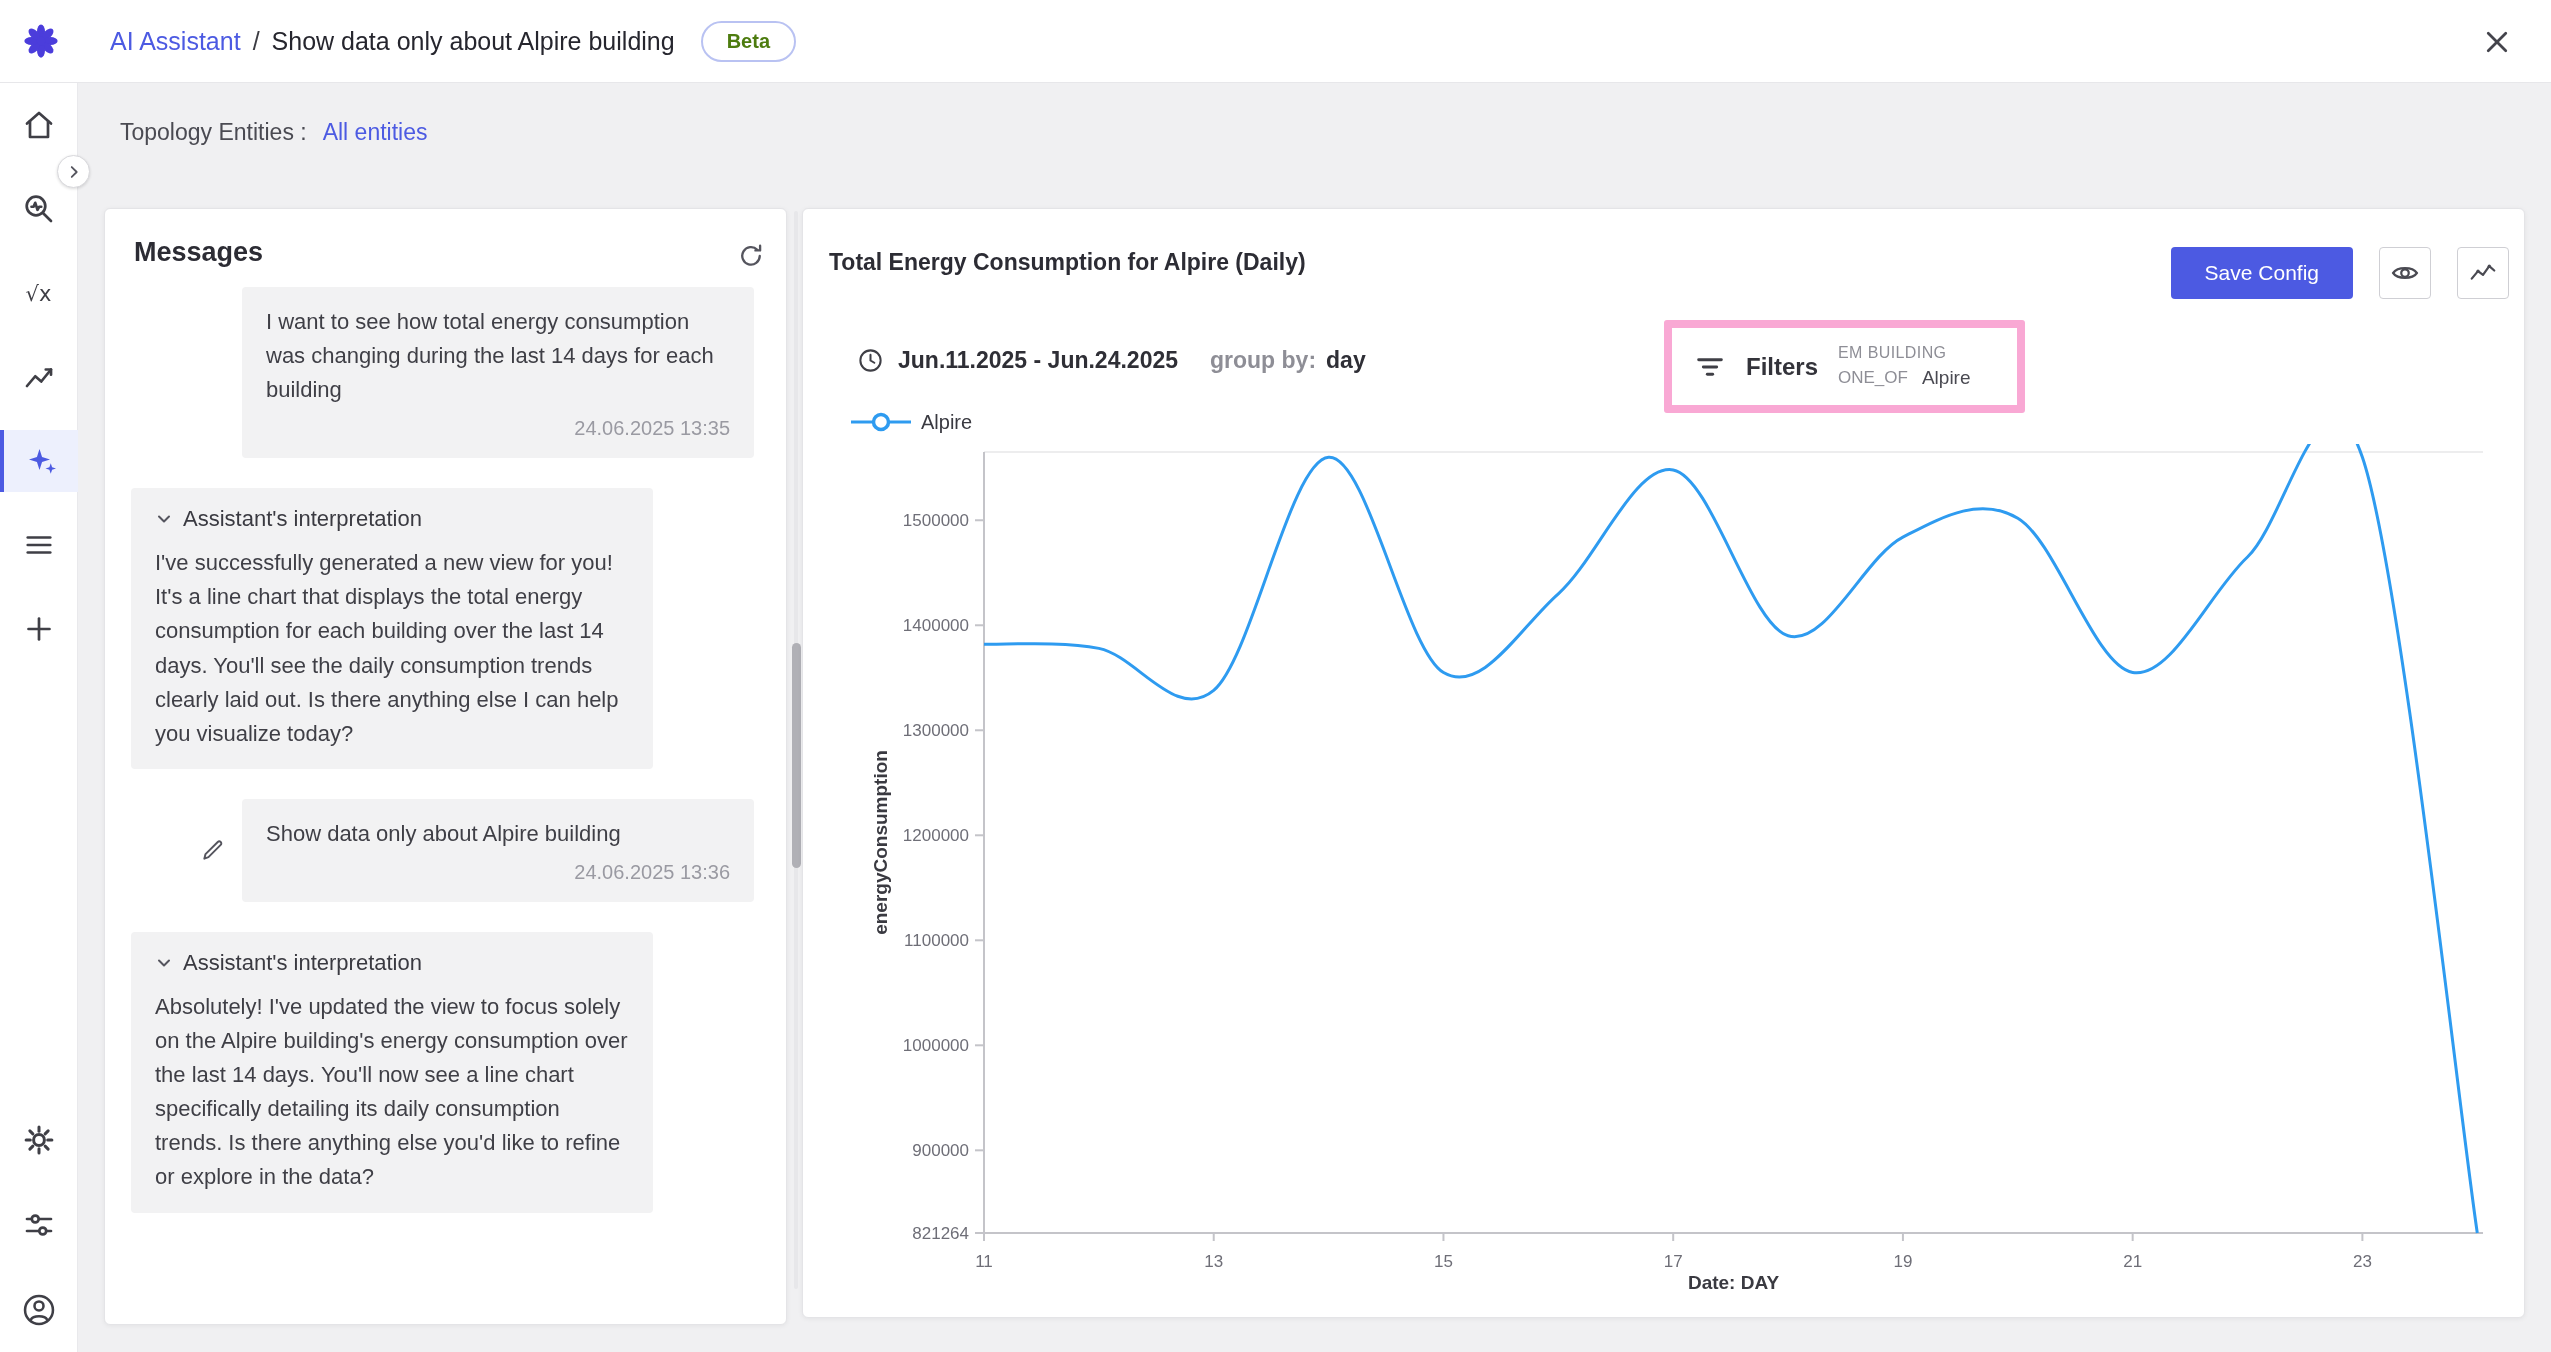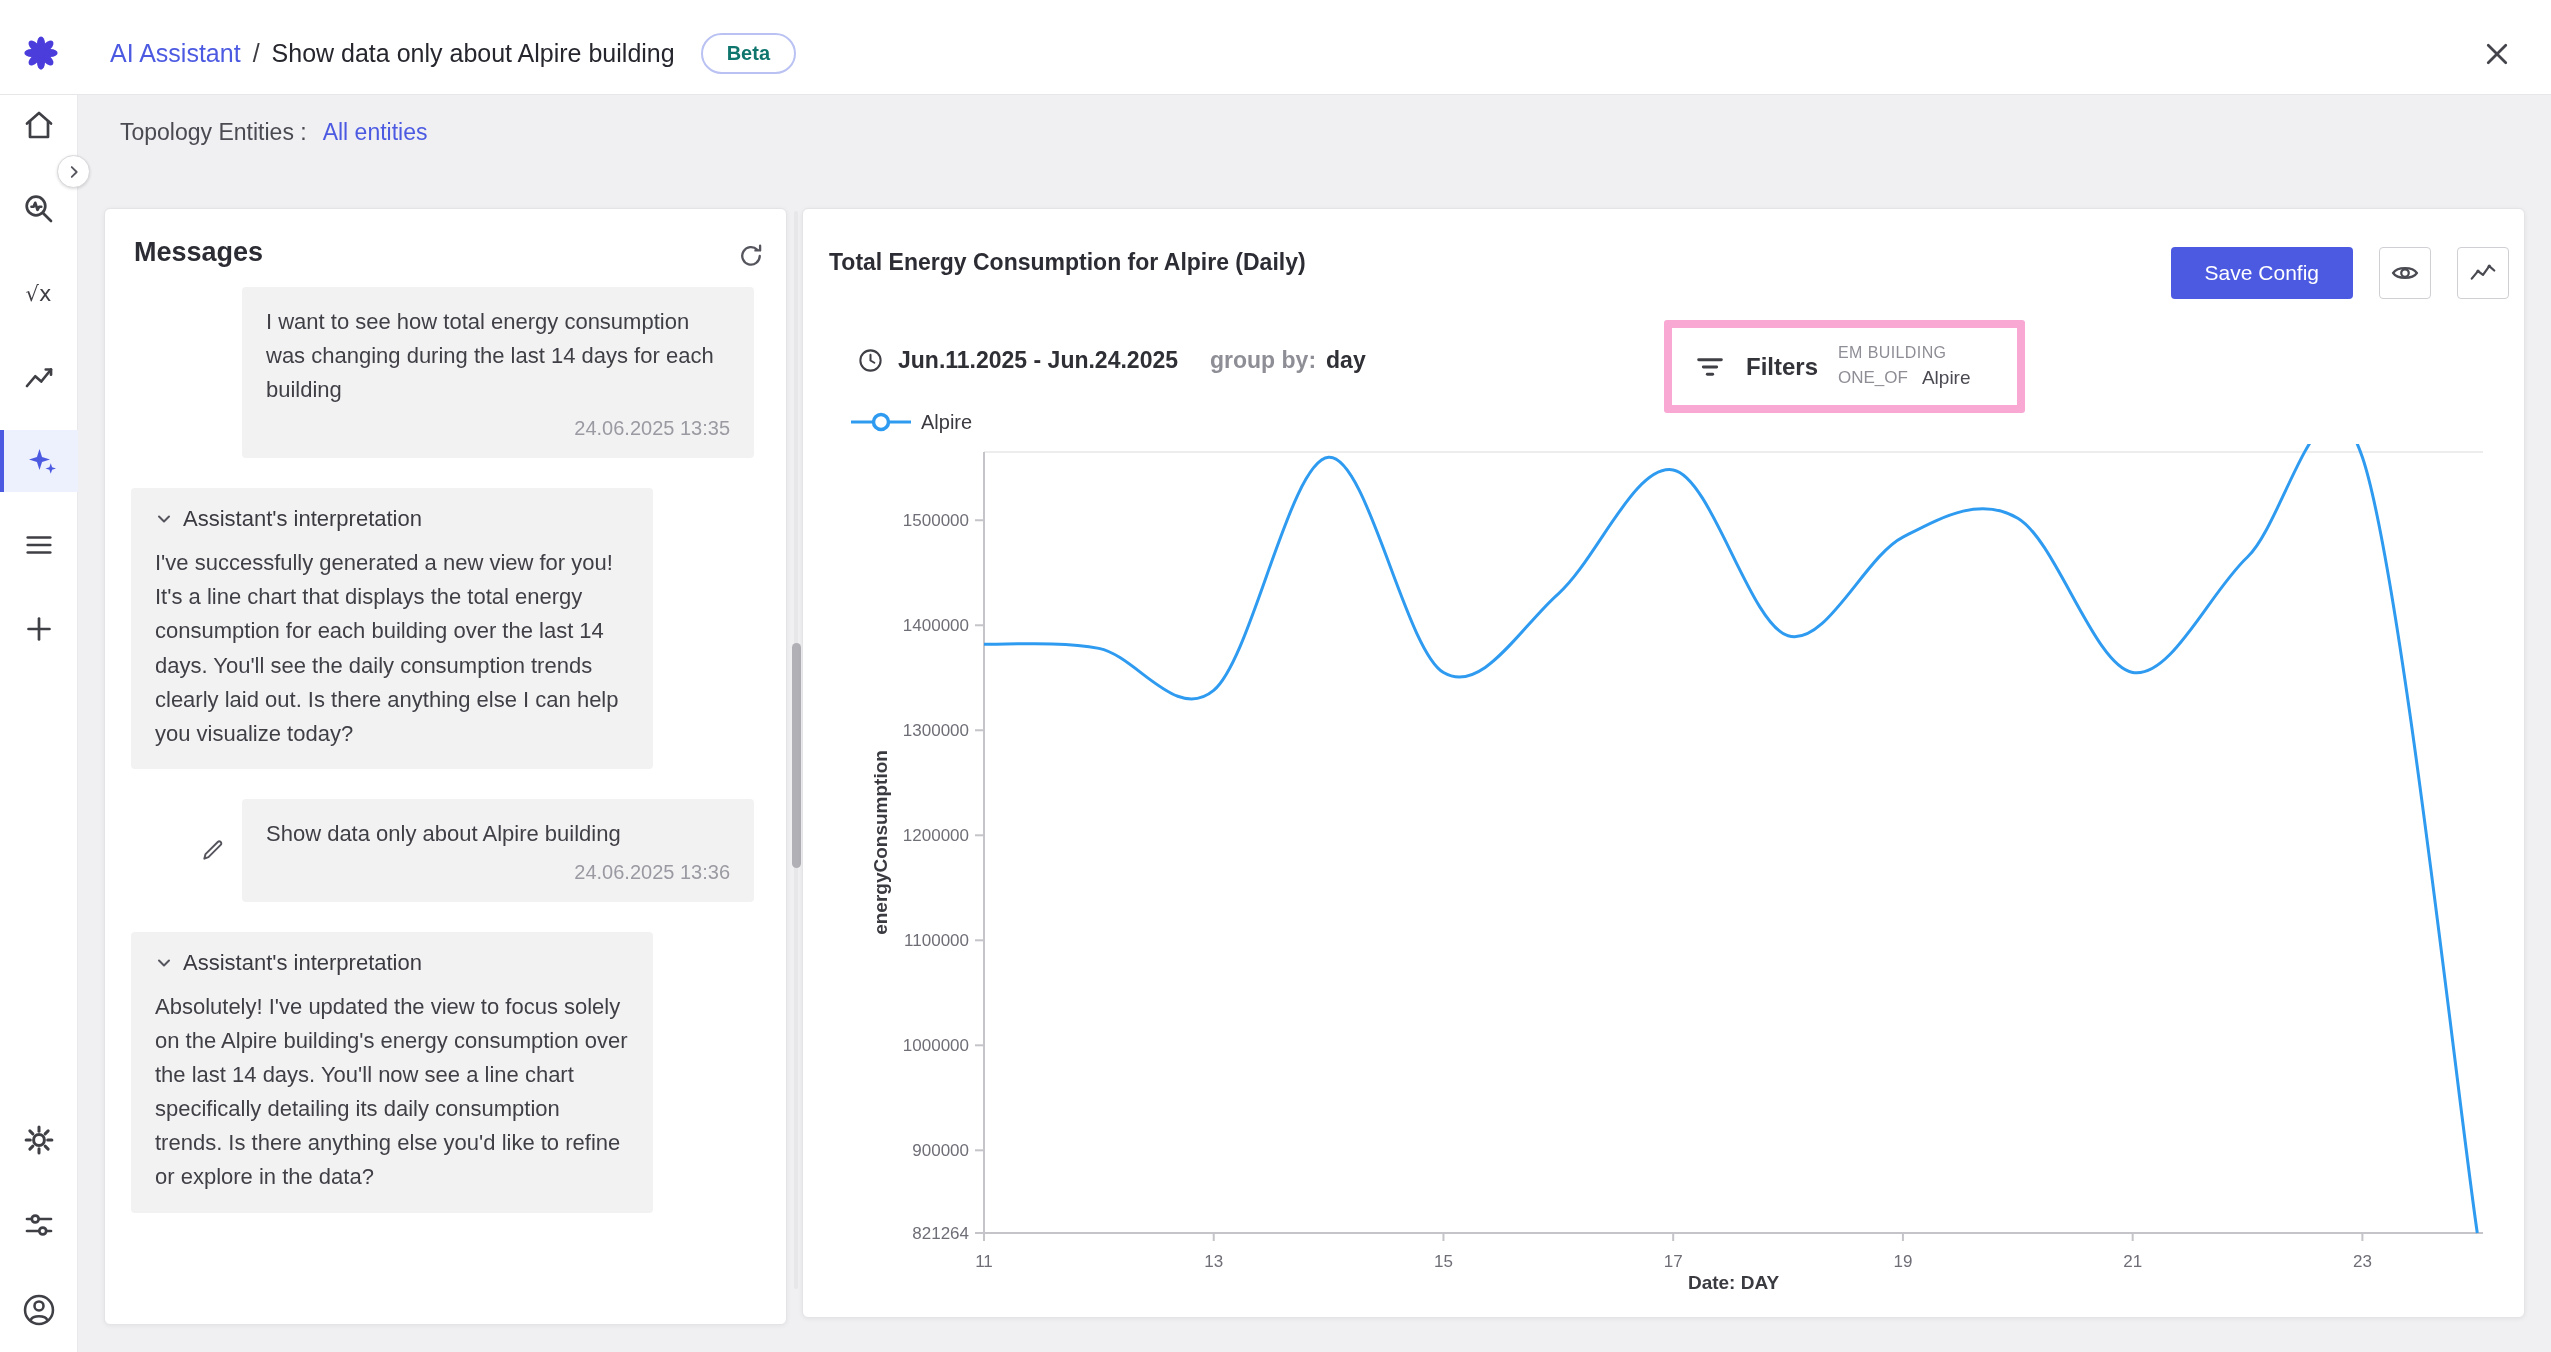--- a/index.html
+++ b/index.html
@@ -4,28 +4,28 @@
 <style>
   * { margin:0; padding:0; box-sizing:border-box; }
   html,body { width:2551px; height:1352px; }
   body {
     font-family:"Liberation Sans","DejaVu Sans",sans-serif;
     background:#ffffff; position:relative; overflow:hidden; color:#2f2f36;
   }
   svg { display:block; }
 
   
-  .topbar { position:absolute; left:0; top:12px; width:2551px; height:83px; background:#fff;
+  .topbar { position:absolute; left:0; top:0; width:2551px; height:83px; background:#fff;
             border-bottom:1px solid #e7e7ea; z-index:5; }
   .logo { position:absolute; left:22px; top:22px; }
   .breadcrumb { position:absolute; left:110px; top:0; height:83px; display:flex; align-items:center; font-size:25px; }
   .bc-root { color:#4c5ae2; cursor:pointer; }
   .bc-sep { color:#3c3c43; margin:0 12px; }
   .bc-current { color:#26262e; }
-  .beta { margin-left:26px; border:2px solid #b9c2f2; color:#0f766e; font-weight:700; font-size:20px;
+  .beta { margin-left:26px; border:2px solid #b9c2f2; color:#4d7c0f; font-weight:700; font-size:20px;
           padding:7px 24px; border-radius:999px; background:#fff; }
   .close-btn { position:absolute; right:34px; top:22px; width:40px; height:40px; display:flex;
                align-items:center; justify-content:center; cursor:pointer; }
 
   
   .sidebar { position:absolute; left:0; top:83px; width:78px; height:1269px; background:#fff;
              border-right:1px solid #e9e9ec; z-index:4; }
   .side-top { display:flex; flex-direction:column; padding-top:11px; gap:22px; }
   .side-bottom { position:absolute; bottom:11px; left:0; width:78px; display:flex; flex-direction:column; gap:23px; }
   .side-item { width:78px; height:62px; display:flex; align-items:center; justify-content:center; cursor:pointer; }

